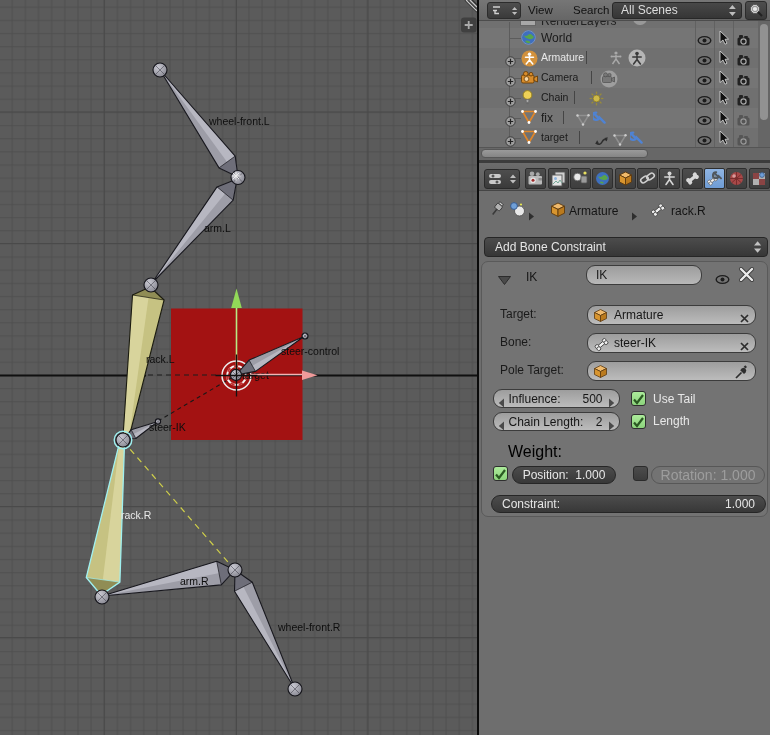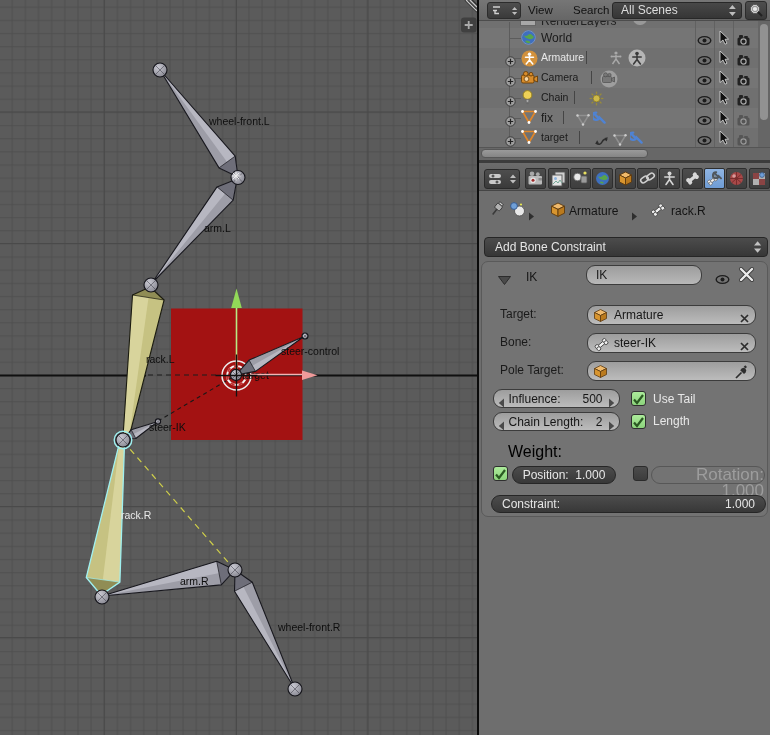--- a/index.html
+++ b/index.html
@@ -563,21 +563,21 @@
       <div class="abs" style="left:152px;top:413.5px;width:15px;height:15px;background:linear-gradient(180deg,#aceb9b,#8cd47c);border:1px solid #2f2f2f;border-radius:3px"><svg width="13" height="13">
           <polyline points="2,6.5 5,10 11,2" fill="none" stroke="#2a5a22" stroke-width="2.2"></polyline>
         </svg></div>
       <div class="abs" style="left:174px;top:414px;font-size:12px;color:#e8e8e8">Length</div>
       <div class="abs" style="left:29px;top:443px;font-size:16px;color:#000000">Weight:</div>
       <div class="abs" style="left:14px;top:466px;width:15px;height:15px;background:linear-gradient(180deg,#aceb9b,#8cd47c);border:1px solid #2f2f2f;border-radius:3px"><svg width="13" height="13">
           <polyline points="2,6.5 5,10 11,2" fill="none" stroke="#2a5a22" stroke-width="2.2"></polyline>
         </svg></div>
       <div class="abs" style="left:33px;top:466px;width:104px;height:18px;background:linear-gradient(180deg,#4c4c4c,#383838);border:1px solid #262626;border-radius:9px;color:#e6e6e6;font-size:12px;line-height:16px;text-align:center">Position:&nbsp; 1.000</div>
       <div class="abs" style="left:153.5px;top:466px;width:15px;height:15px;background:linear-gradient(180deg,#4c4c4c,#3c3c3c);border:1px solid #2b2b2b;border-radius:3px"></div>
-      <div class="abs" style="left:172px;top:466px;width:114px;height:18px;border:1px solid #575757;border-radius:9px;color:#9d9d9d;font-size:17px;line-height:16px;text-align:right">Rotation: 1.000</div>
+      <div class="abs" style="left:172px;top:466px;width:114px;height:18px;border:1px solid #575757;border-radius:9px;color:#9d9d9d;font-size:14px;line-height:16px;text-align:center">Rotation: 1.000</div>
       <div class="abs" style="left:12px;top:495px;width:275px;height:18px;background:linear-gradient(180deg,#4c4c4c,#383838);border:1px solid #262626;border-radius:9px;color:#e6e6e6;font-size:12px;line-height:16px">
         <span style="position:absolute;left:10px">Constraint:</span>
         <span style="position:absolute;right:10px">1.000</span>
       </div>
       <div class="abs" style="left:0;top:0;width:291px;height:21px;background:linear-gradient(180deg,#767676,#666666);border-bottom:1px solid #4c4c4c;z-index:5"></div>
       <div class="abs" style="left:8px;top:2px;width:34px;height:17px;background:linear-gradient(180deg,#4e4e4e,#3a3a3a);border:1px solid #2c2c2c;border-radius:3px;z-index:6">
 <svg width="32" height="15">
           <path d="M5 4 h7 M5 7.5 h4 M7 7.5 v3 h4" stroke="#cfcfcf" stroke-width="1.4" fill="none"></path>
           <path d="M24 7 l2.6-3 2.6 3 z M24 9 l2.6 3 2.6-3 z" fill="#bdbdbd"></path>
         </svg></div>

